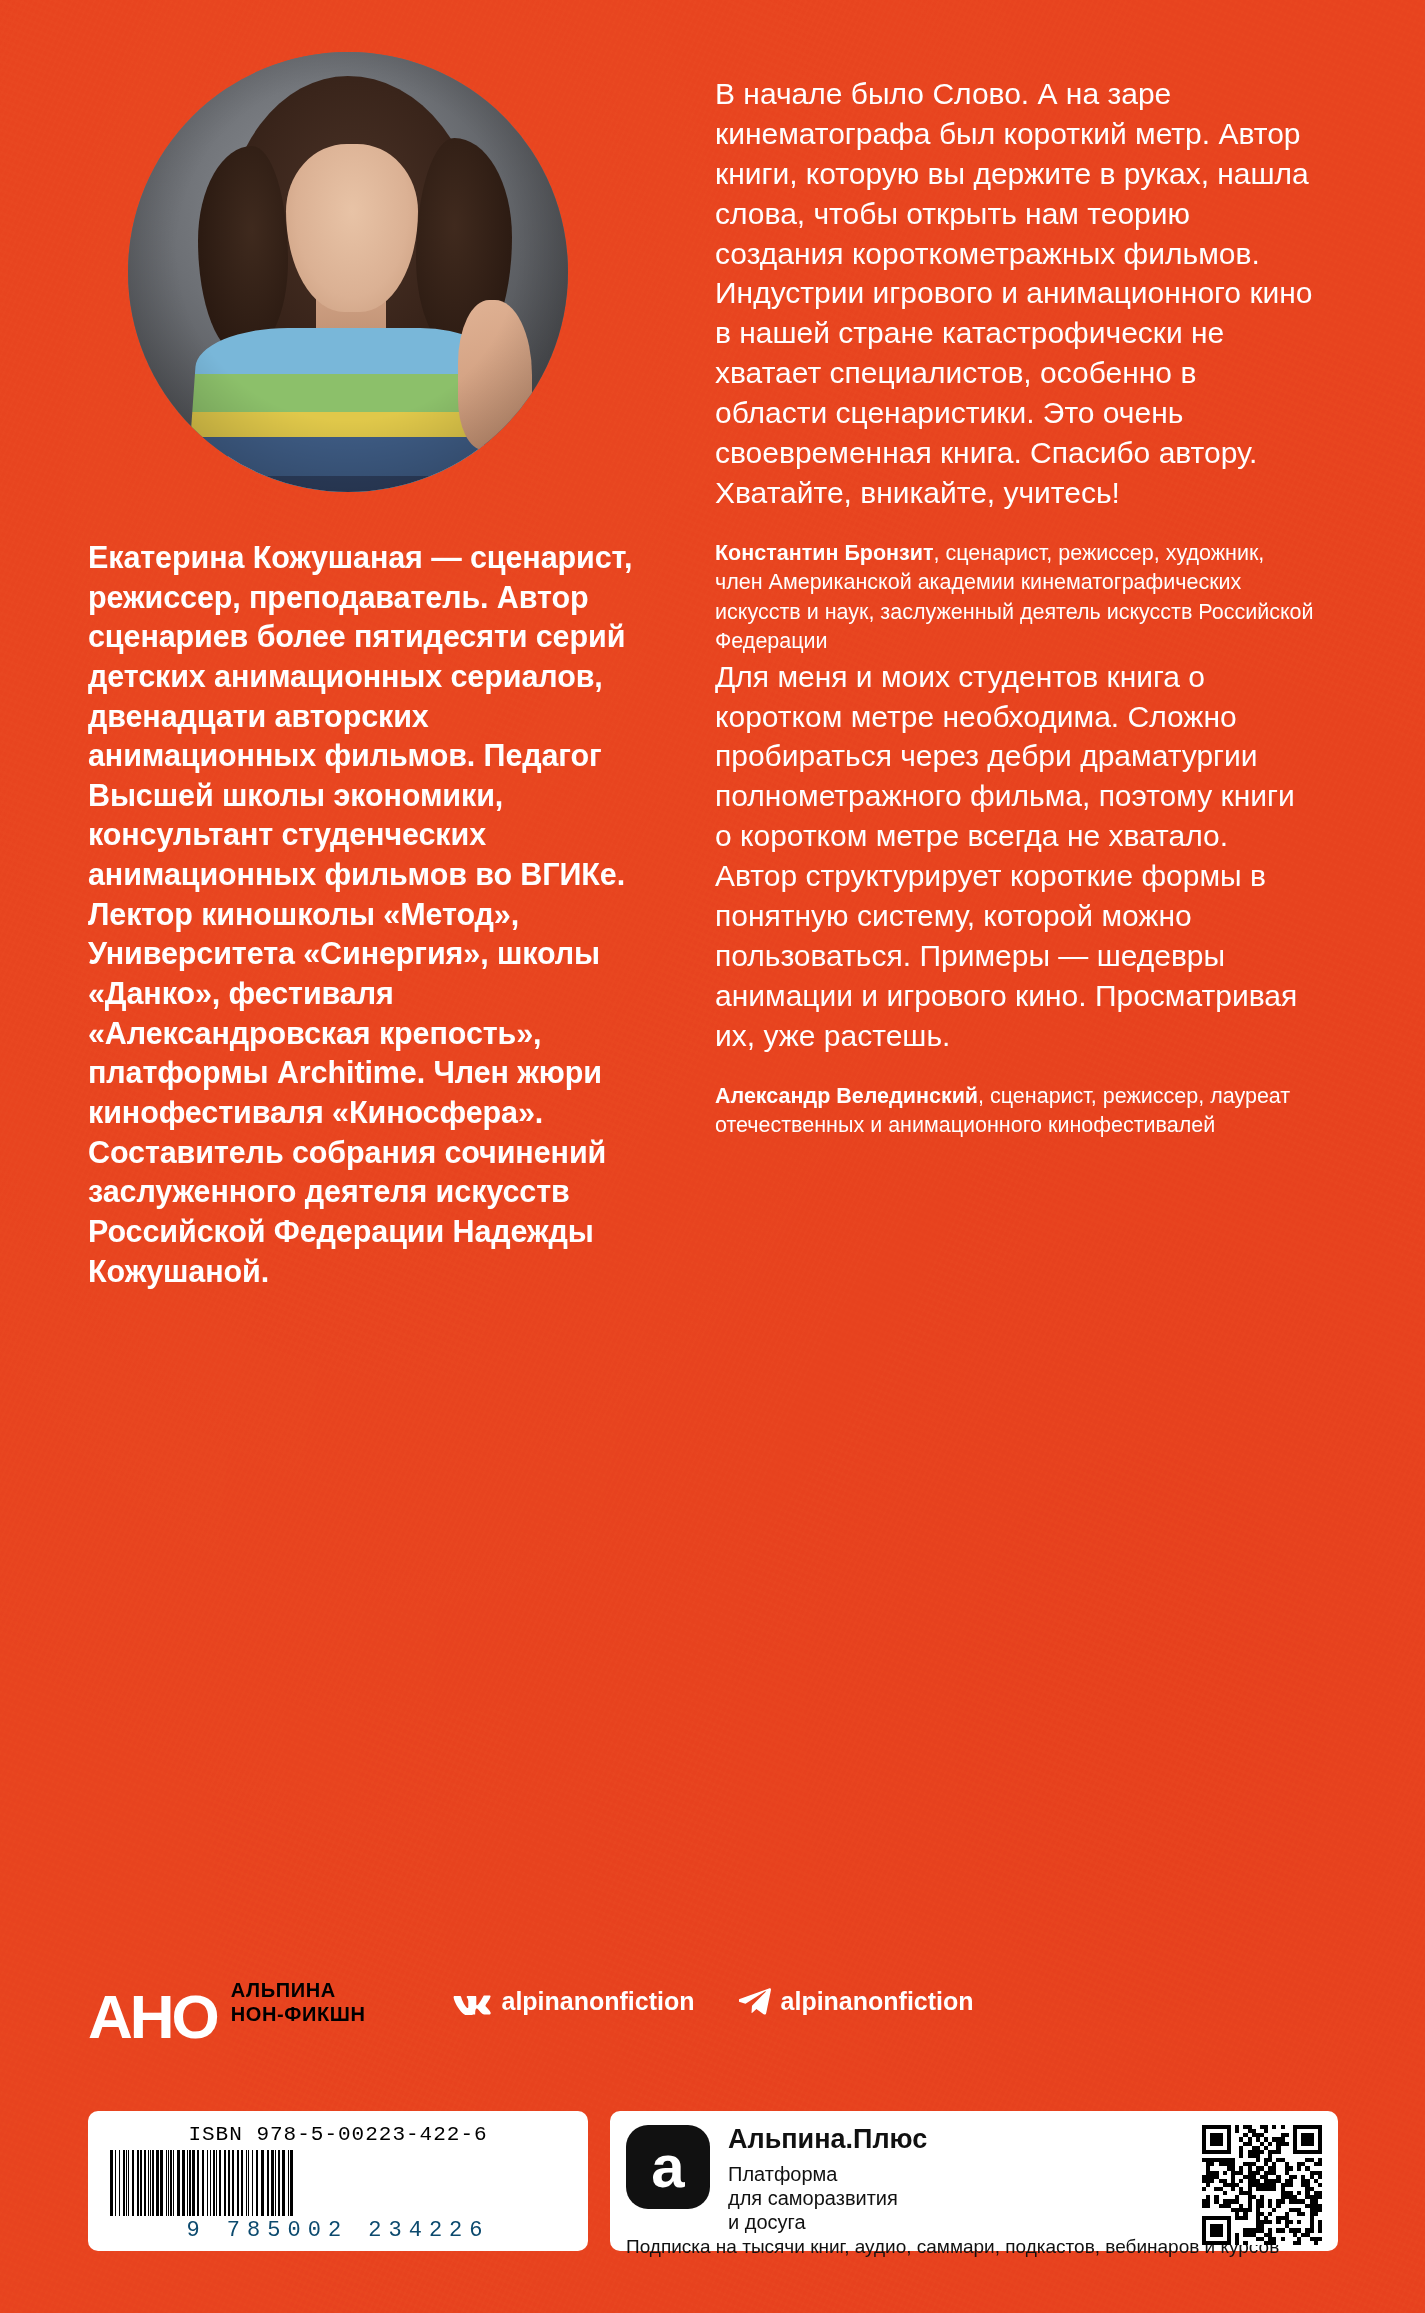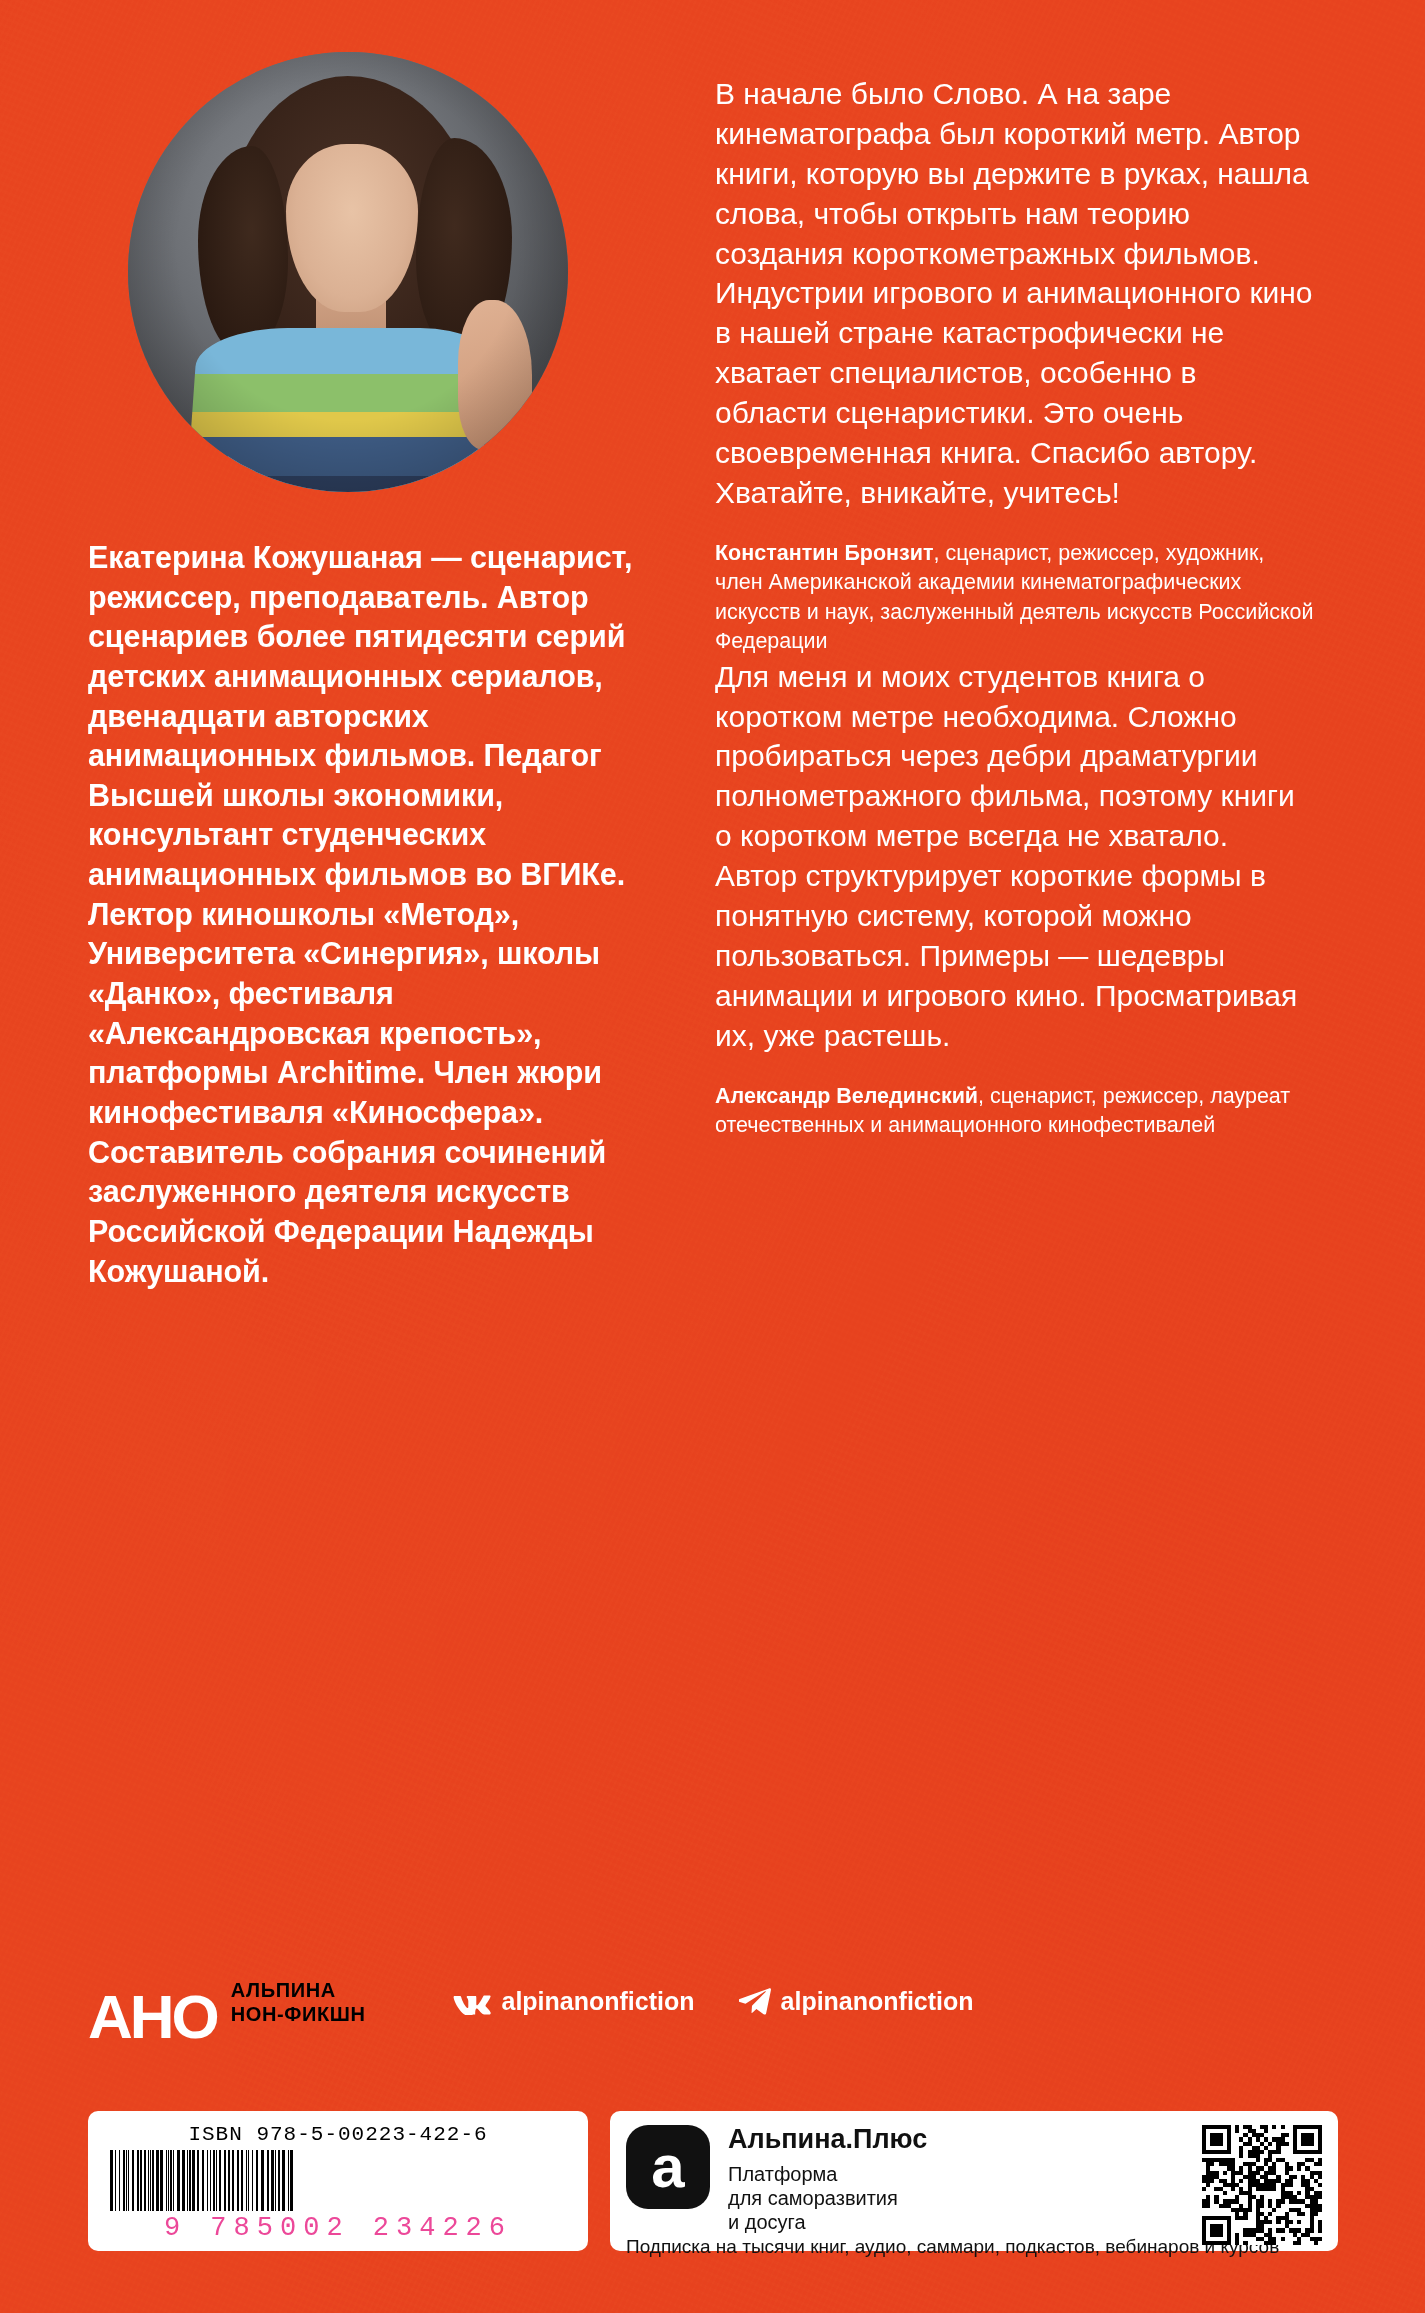--- a/index.html
+++ b/index.html
@@ -245,23 +245,23 @@
     align-items: stretch;
     gap: 0;
     padding: 0 6px;
   }
   .bars i {
     display: block;
     background: #000;
   }
   .ean-digits {
     font-family: "Liberation Mono", monospace;
-    font-size: 27px;
+    font-size: 22px;
     letter-spacing: 7px;
-    color: #ec4899;
+    color: #0c4a6e;
     text-align: center;
     padding-top: 2px;
   }
   .alpina-plus {
     flex: 1;
     background: #ffffff;
     border-radius: 10px;
     padding: 14px 16px;
     box-sizing: border-box;
     position: relative;

